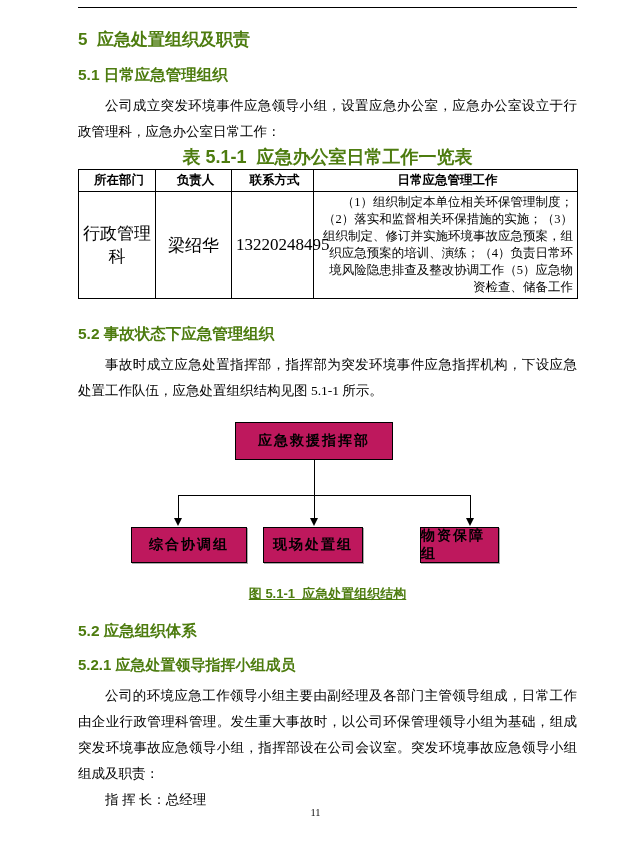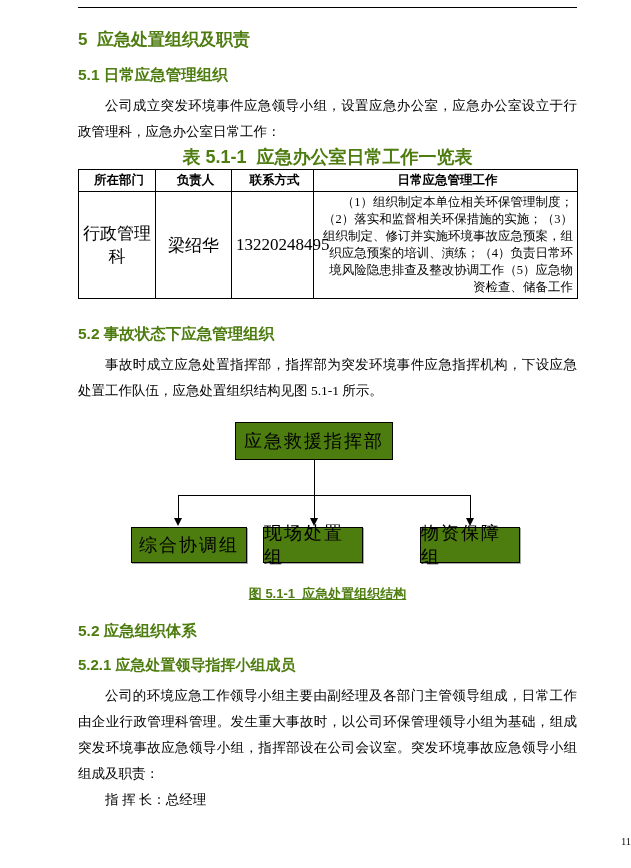--- a/index.html
+++ b/index.html
@@ -87,28 +87,29 @@
     height: 150px;
     margin-top: 13px;
   }
   .obox {
     position: absolute;
     border: 1px solid #000;
     box-shadow: 1px 1px 0 #aaa;
     display: flex;
     align-items: center;
     justify-content: center;
-    font-size: 18px;
+    font-size: 14px;
     letter-spacing: 2px;
-    background: #4d7c0f;
+    background: #be185d;
+    font-weight: bold;
   }
   .obox.root { left: 157px; top: 5px; width: 158px; height: 38px; box-shadow: none; border-width: 1.2px; }
   .obox.c1 { left: 53px;  top: 110px; width: 116px;  height: 36px; }
   .obox.c2 { left: 185px; top: 110px; width: 100px; height: 36px; }
-  .obox.c3 { left: 342px; top: 110px; width: 100px; height: 36px; }
+  .obox.c3 { left: 342px; top: 110px; width: 79px; height: 36px; }
   .vline { position: absolute; width: 1px; background: #000; }
   .hline { position: absolute; height: 1px; background: #000; }
   .v-main { left: 236px; top: 43px; height: 35px; }
   .h-span { left: 100px; top: 78px; width: 293px; }
   .v-l { left: 100px; top: 78px; height: 25px; }
   .v-m { left: 236px; top: 78px; height: 25px; }
   .v-r { left: 392px; top: 78px; height: 25px; }
   .arr {
     position: absolute;
     width: 0; height: 0;
@@ -132,22 +133,22 @@
     font-size: 13.5px;
     line-height: 26px;
     text-indent: 2em;
     margin: 0;
   }
 
   .page-number {
     position: absolute;
     left: 0;
     right: 0;
-    bottom: 21px;
-    text-align: right;
+    bottom: 50px;
+    text-align: center;
     font-size: 10.5px;
     color: #111;
   }
 </style>
 </head>
 <body>
 
 <div class="page">
   <div class="content">
 

